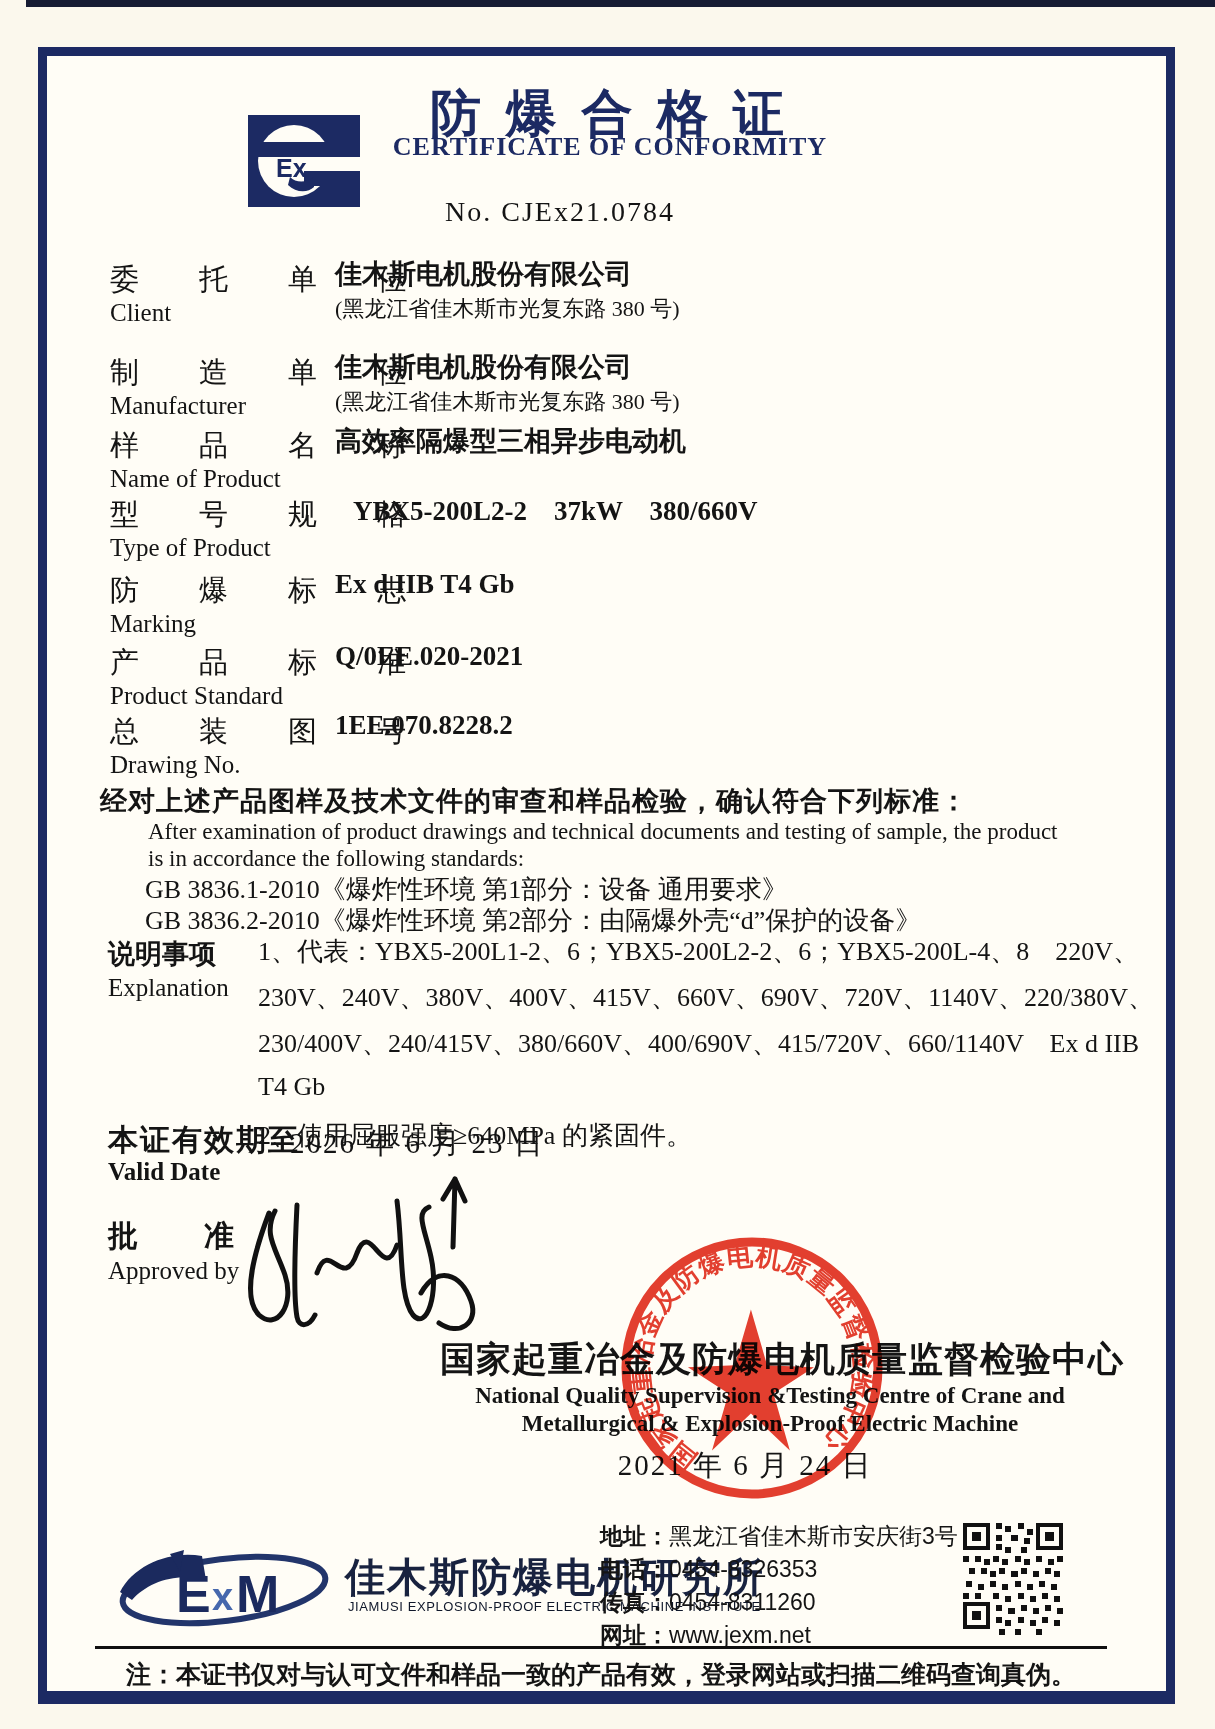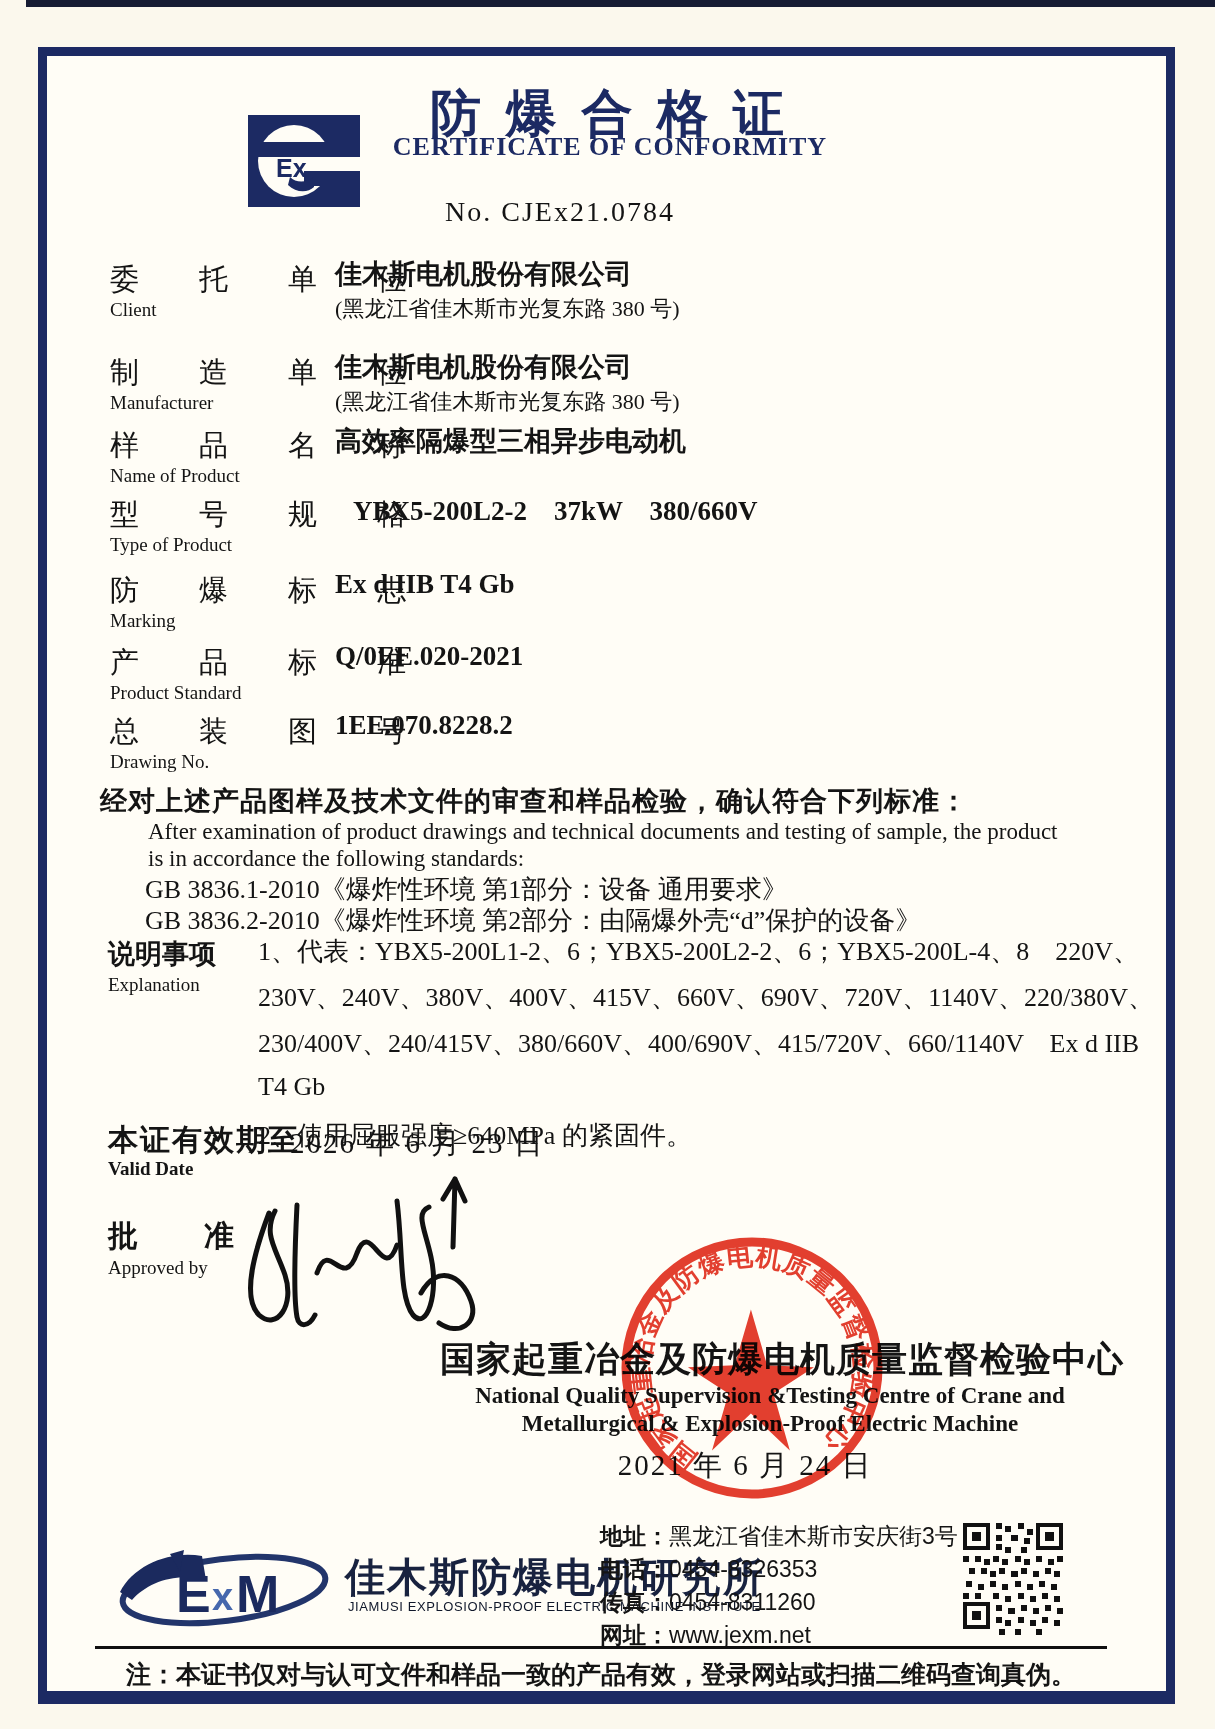--- a/index.html
+++ b/index.html
@@ -10,21 +10,21 @@
   .frame{position:absolute;left:38px;top:47px;width:1137px;height:1657px;box-sizing:border-box;
          border:9px solid #1c2a63;border-bottom-width:13px;background:#fffdf6;}
   .navy{color:#1c2a63;}
   .sans{font-family:"Liberation Sans","DejaVu Sans",sans-serif;}
   .ctr{text-align:center;}
   .title{font-size:51px;font-weight:bold;letter-spacing:6px;}
   .subtitle{font-size:26px;font-weight:bold;letter-spacing:1px;}
   .noline{font-size:28px;letter-spacing:2px;}
   .flabel{font-size:29px;font-weight:normal;letter-spacing:26px;white-space:nowrap;}
   .flabel2{font-size:30px;font-weight:bold;letter-spacing:2px;white-space:nowrap;}
-  .elabel{font-size:19px;white-space:nowrap;}
+  .elabel{font-size:25px;white-space:nowrap;}
   .fvalue{font-size:27px;font-weight:600;white-space:nowrap;}
   .fnote{font-size:22px;white-space:nowrap;}
   .stmt-zh{font-size:27px;font-weight:bold;letter-spacing:1px;white-space:nowrap;}
   .stmt-en{font-size:23px;white-space:nowrap;margin-left:48px;}
   .gb{font-size:26px;white-space:nowrap;}
   .expl{font-size:26px;white-space:nowrap;}
   .cname{font-size:35px;font-weight:bold;letter-spacing:1px;white-space:nowrap;}
   .cen{font-size:23px;font-weight:bold;white-space:nowrap;}
   .cdate{font-size:29px;letter-spacing:2px;white-space:nowrap;}
   .inst{font-size:40px;font-weight:bold;letter-spacing:2px;color:#18223f;white-space:nowrap;}

